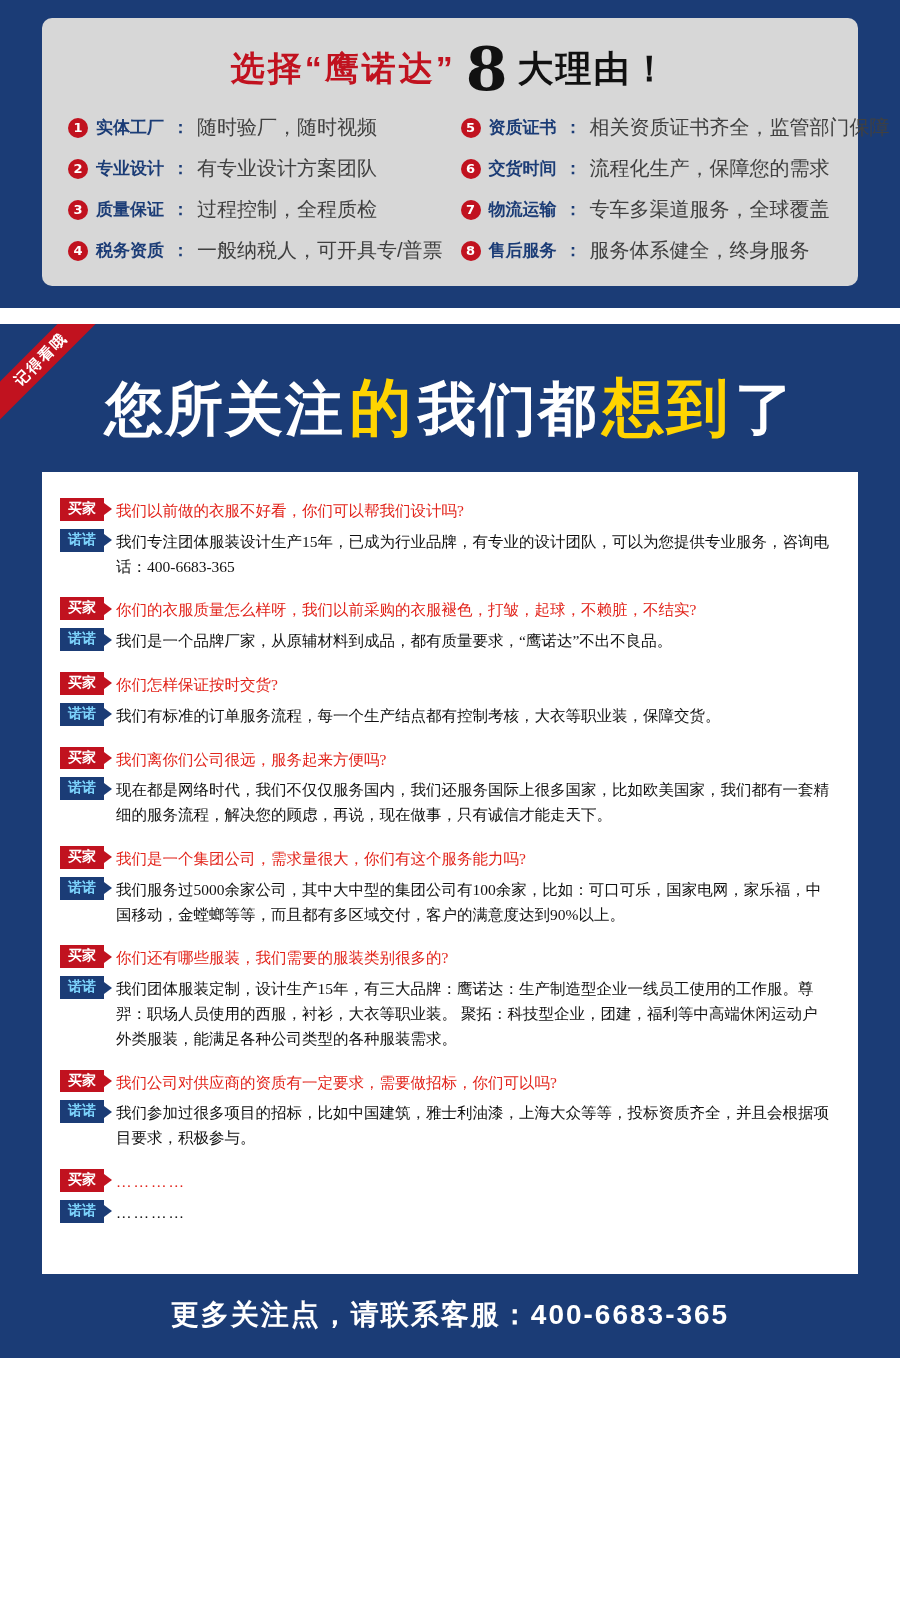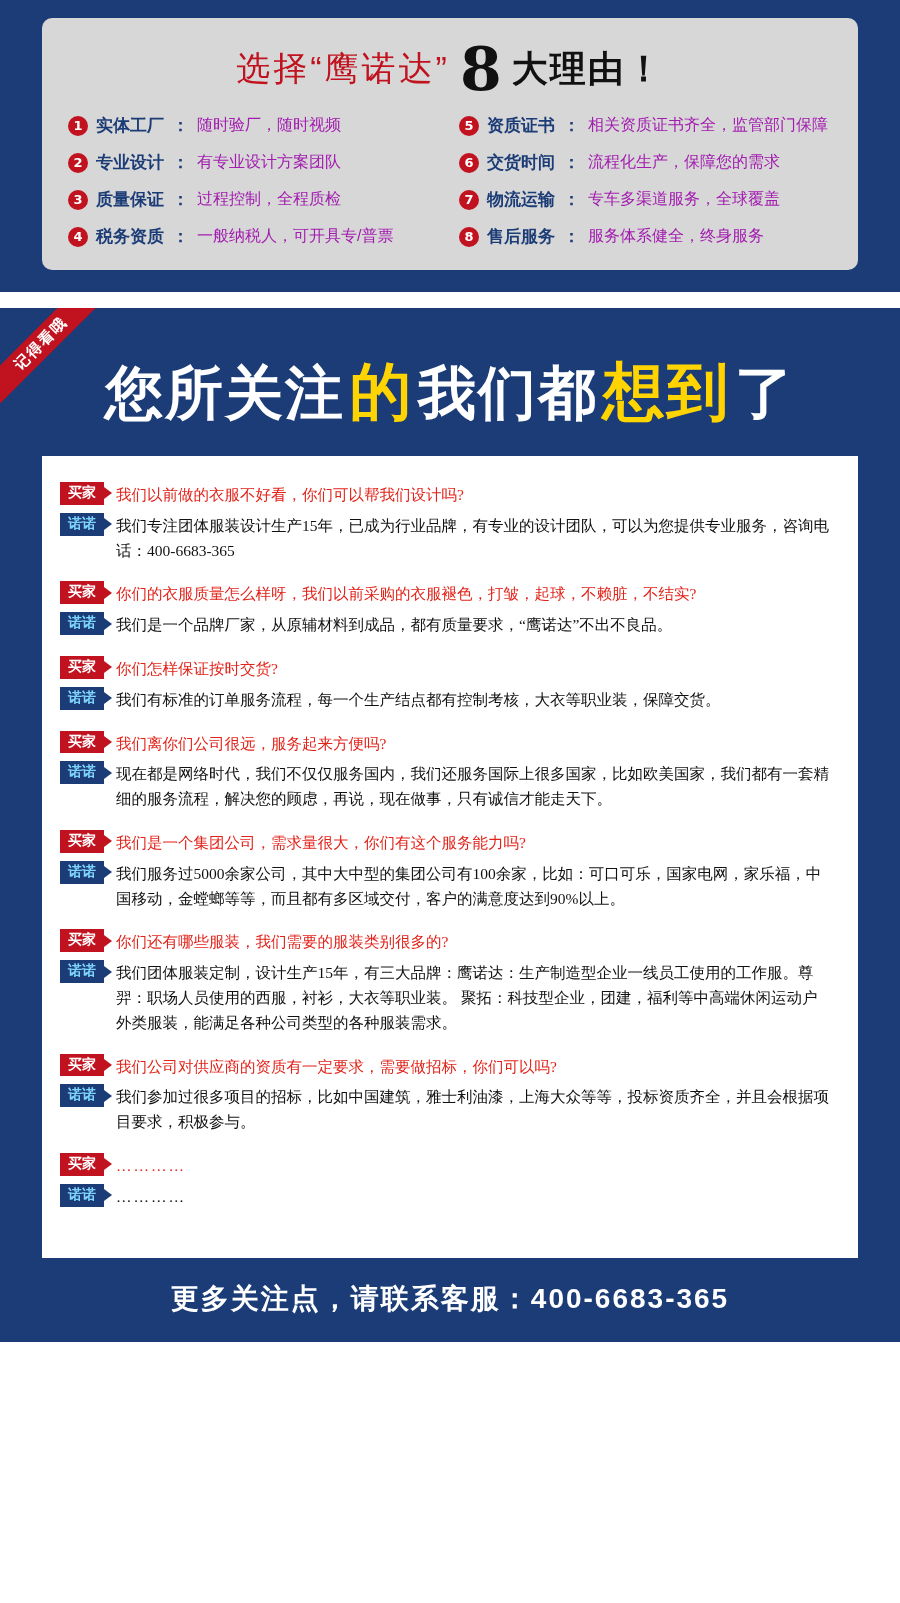--- a/index.html
+++ b/index.html
@@ -37,21 +37,21 @@
     display: flex;
     align-items: center;
     justify-content: center;
     gap: 4px;
     padding: 6px 0 18px 0;
     white-space: nowrap;
   }
   .reason-head .rh-red {
     color: #c1121f;
     font-size: 34px;
-    font-weight: normal;
+    font-weight: bold;
     letter-spacing: 3px;
   }
   .reason-head .rh-eight {
     color: #111111;
     font-size: 60px;
     font-weight: bold;
     font-family: "DejaVu Serif", serif;
     line-height: 0.9;
     padding: 0 6px;
   }
@@ -74,21 +74,21 @@
     border-radius: 50%;
     background: #c1121f;
     color: #fff;
     font-size: 13px;
     font-weight: bold;
     display: flex; align-items: center; justify-content: center;
     font-family: "DejaVu Sans", sans-serif;
   }
   .r-key { color: #1b3c76; font-size: 17px; font-weight: bold; }
   .r-colon { color: #1b3c76; font-size: 17px; font-weight: bold; }
-  .r-val { color: #a21caf; font-size: 16px; }
+  .r-val { color: #404040; font-size: 20px; }
 
   
   .sec-faq {
     background: #1b3c76;
     padding: 16px 20px 0 20px;
     position: relative;
     overflow: hidden;
   }
   .corner-ribbon {
     position: absolute;

